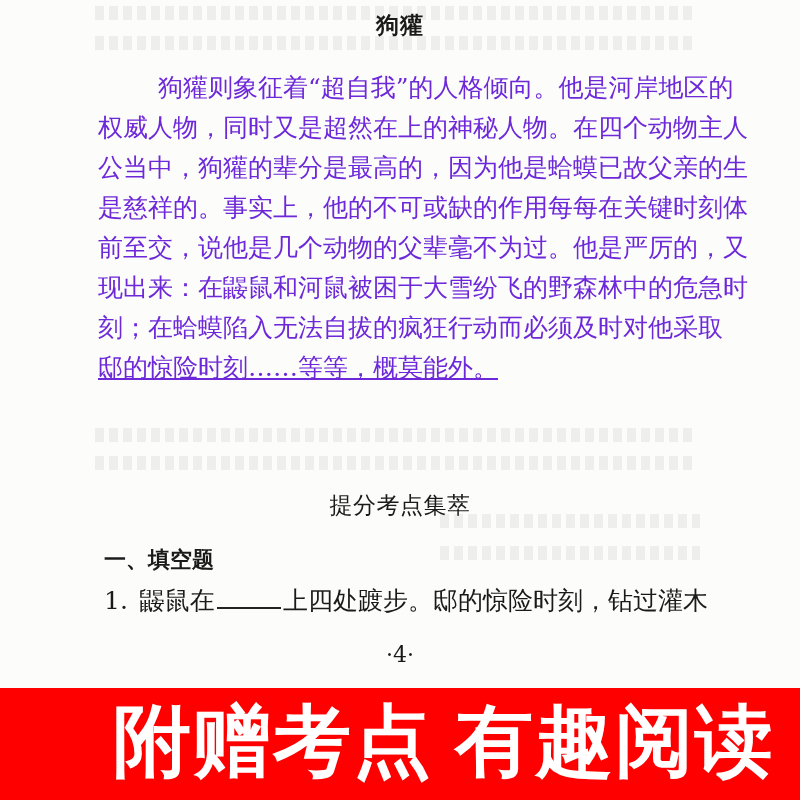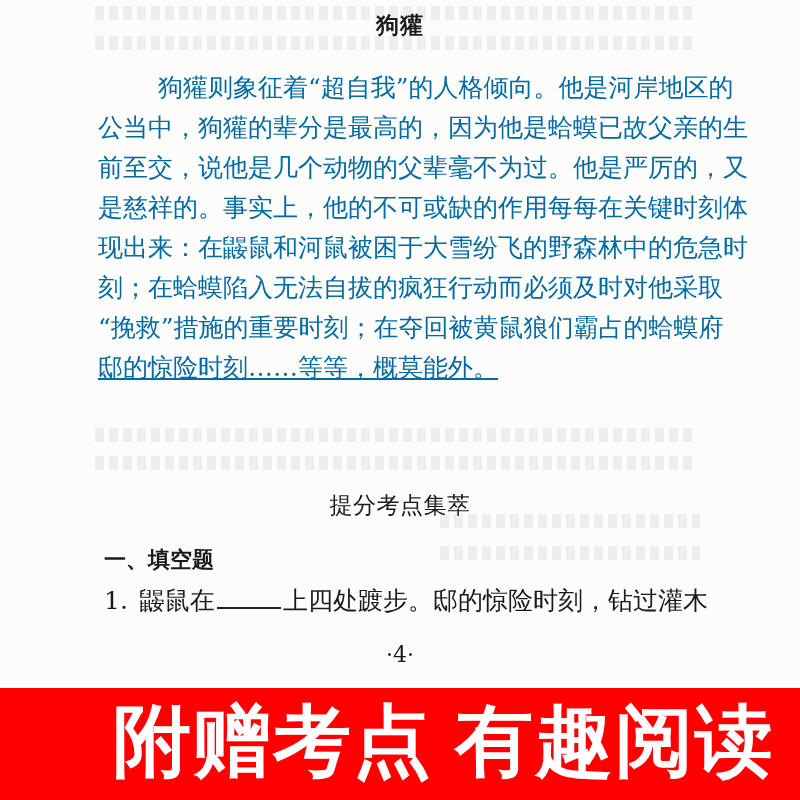--- a/index.html
+++ b/index.html
@@ -43,21 +43,21 @@
       letter-spacing: 1px;
     }
     .para {
       position: absolute;
       left: 98px;
       width: 612px;
       top: 68px;
       font-size: 25px;
       line-height: 40px;
       font-family: "DejaVu Serif", "Liberation Serif", serif;
-      color: #0369a1;
+      color: #6d28d9;
     }
     .para .line {
       display: block;
       height: 40px;
       white-space: nowrap;
       text-align: justify;
       text-align-last: justify;
     }
     .para .line.last {
       text-align-last: left;
@@ -144,26 +144,26 @@
   <div class="bleed" style="top:36px;"></div>
   <div class="bleed" style="top:428px;"></div>
   <div class="bleed" style="top:456px;"></div>
   <div class="bleed" style="top:514px; left:440px; width:260px;"></div>
   <div class="bleed" style="top:546px; left:440px; width:260px;"></div>
 
   <div class="title">狗獾</div>
 
   <div class="para">
     <span class="line indent">狗獾则象征着“超自我”的人格倾向。他是河岸地区的</span>
+    <span class="line">权威人物，同时又是超然在上的神秘人物。在四个动物主人</span>
     <span class="line">公当中，狗獾的辈分是最高的，因为他是蛤蟆已故父亲的生</span>
+    <span class="line">是慈祥的。事实上，他的不可或缺的作用每每在关键时刻体</span>
     <span class="line">前至交，说他是几个动物的父辈毫不为过。他是严厉的，又</span>
-    <span class="line">是慈祥的。事实上，他的不可或缺的作用每每在关键时刻体</span>
     <span class="line">现出来：在鼹鼠和河鼠被困于大雪纷飞的野森林中的危急时</span>
     <span class="line">刻；在蛤蟆陷入无法自拔的疯狂行动而必须及时对他采取</span>
-    <span class="line">“挽救”措施的重要时刻；在夺回被黄鼠狼们霸占的蛤蟆府</span>
     <span class="line last">邸的惊险时刻……等等，概莫能外。</span>
   </div>
 
   <div class="section-heading">提分考点集萃</div>
 
   <div class="subsection">一、填空题</div>
 
   <div class="question">
     <span class="num">1.</span>
     <span>鼹鼠在</span>

